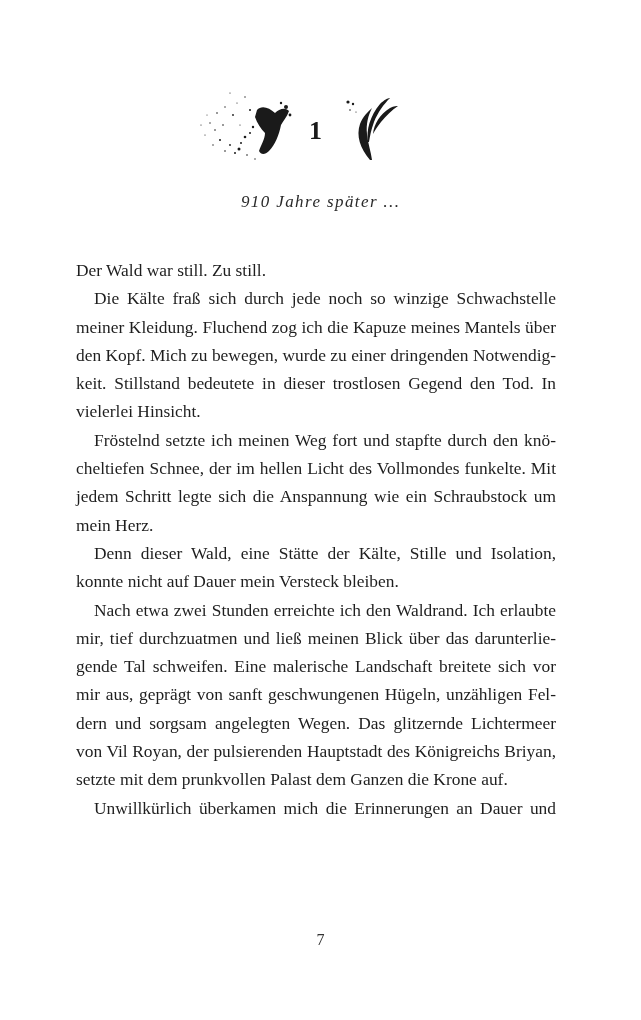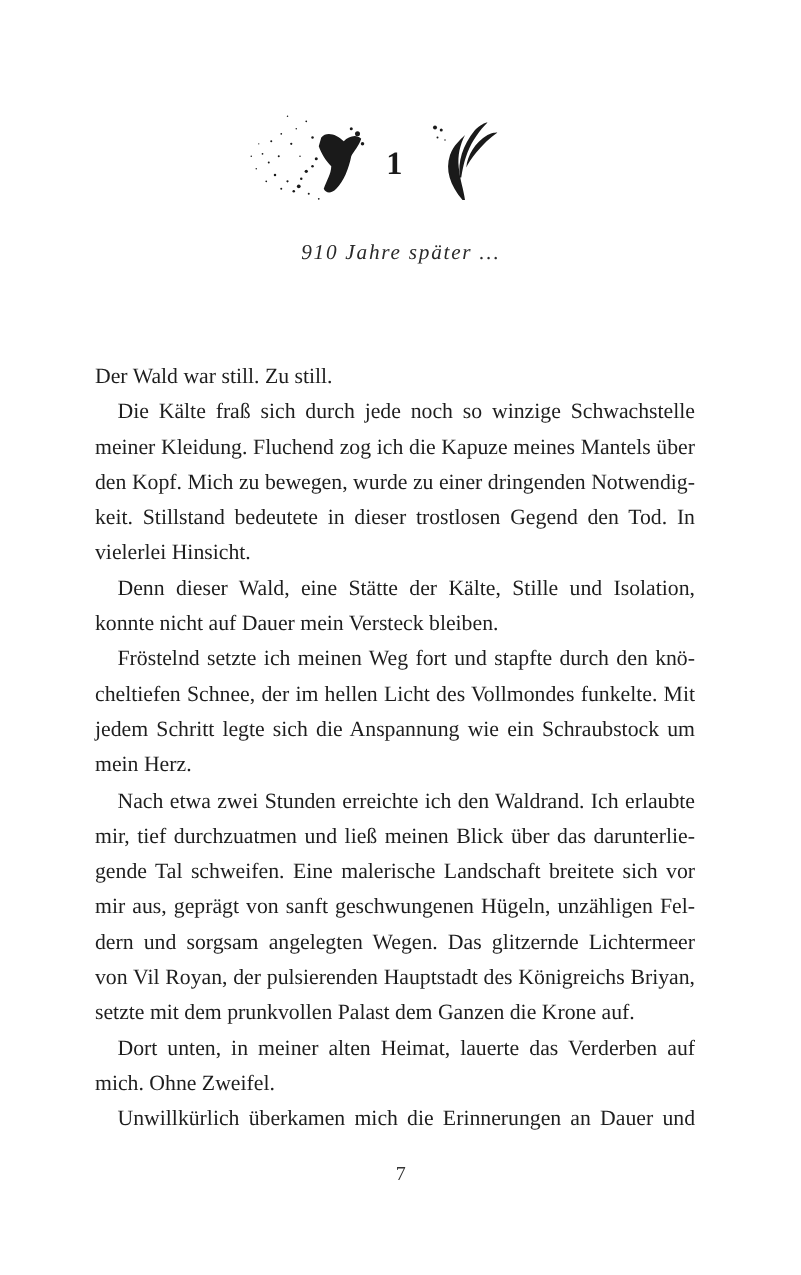--- a/index.html
+++ b/index.html
@@ -51,21 +51,21 @@
       left: 0;
       width: 641px;
       text-align: center;
       font-style: italic;
       font-size: 17px;
       letter-spacing: 1.4px;
       color: #2a2a2a;
     }
     .body-text {
       position: absolute;
-      top: 286px;
+      top: 256px;
       left: 76px;
       width: 480px;
       font-size: 17.4px;
       line-height: 28.3px;
       text-align: justify;
     }
     .body-text p {
       margin: 0;
       text-indent: 18px;
       hyphens: manual;
@@ -136,20 +136,19 @@
       <circle cx="16" cy="22" r="0.6"></circle>
     </g>
   </svg>
 </div>
 
 <div class="subtitle">910 Jahre später …</div>
 
 <div class="body-text">
   <p class="first">Der Wald war still. Zu still.</p>
   <p>Die Kälte fraß sich durch jede noch so winzige Schwachstelle meiner Kleidung. Fluchend zog ich die Kapuze meines Mantels über den Kopf. Mich zu bewegen, wurde zu einer dringenden Notwendig­keit. Stillstand bedeutete in dieser trostlosen Gegend den Tod. In vielerlei Hinsicht.</p>
+  <p>Fröstelnd setzte ich meinen Weg fort und stapfte durch den knö­cheltiefen Schnee, der im hellen Licht des Vollmondes funkelte. Mit jedem Schritt legte sich die Anspannung wie ein Schraubstock um mein Herz.</p>
   <p>Denn dieser Wald, eine Stätte der Kälte, Stille und Isolation, konnte nicht auf Dauer mein Versteck bleiben.</p>
-  <p>Fröstelnd setzte ich meinen Weg fort und stapfte durch den knö­cheltiefen Schnee, der im hellen Licht des Vollmondes funkelte. Mit jedem Schritt legte sich die Anspannung wie ein Schraubstock um mein Herz.</p>
   <p>Nach etwa zwei Stunden erreichte ich den Waldrand. Ich erlaubte mir, tief durchzuatmen und ließ meinen Blick über das darunterlie­gende Tal schweifen. Eine malerische Landschaft breitete sich vor mir aus, geprägt von sanft geschwungenen Hügeln, unzähligen Fel­dern und sorgsam angelegten Wegen. Das glitzernde Lichtermeer von Vil Royan, der pulsierenden Hauptstadt des Königreichs Briyan, setzte mit dem prunkvollen Palast dem Ganzen die Krone auf.</p>
-  <p>Dort unten, in meiner alten Heimat, lauerte das Verderben auf mich. Ohne Zweifel.</p>
   <p class="last">Unwillkürlich überkamen mich die Erinnerungen an Dauer und</p>
 </div>
 
 <div class="page-number">7</div>
 
 </body></html>

